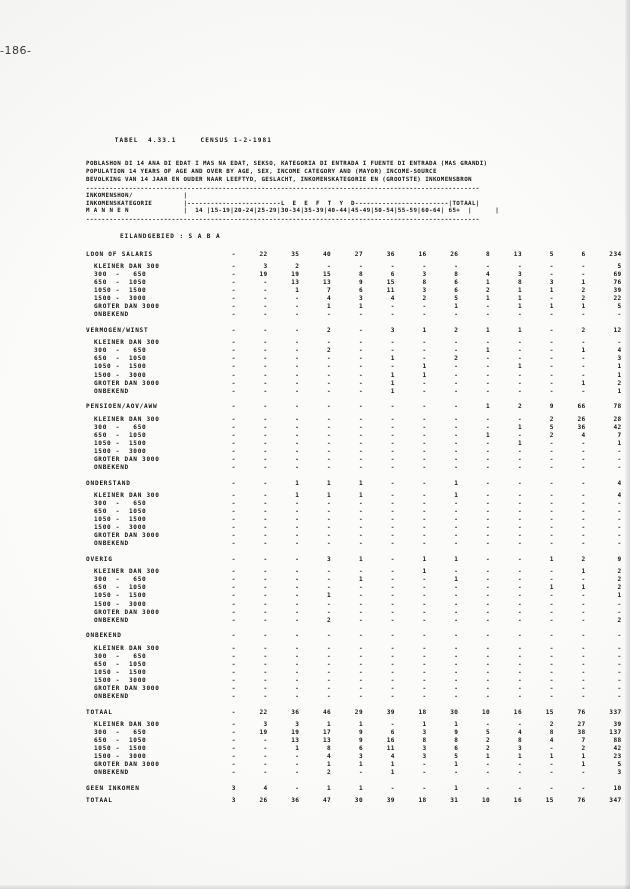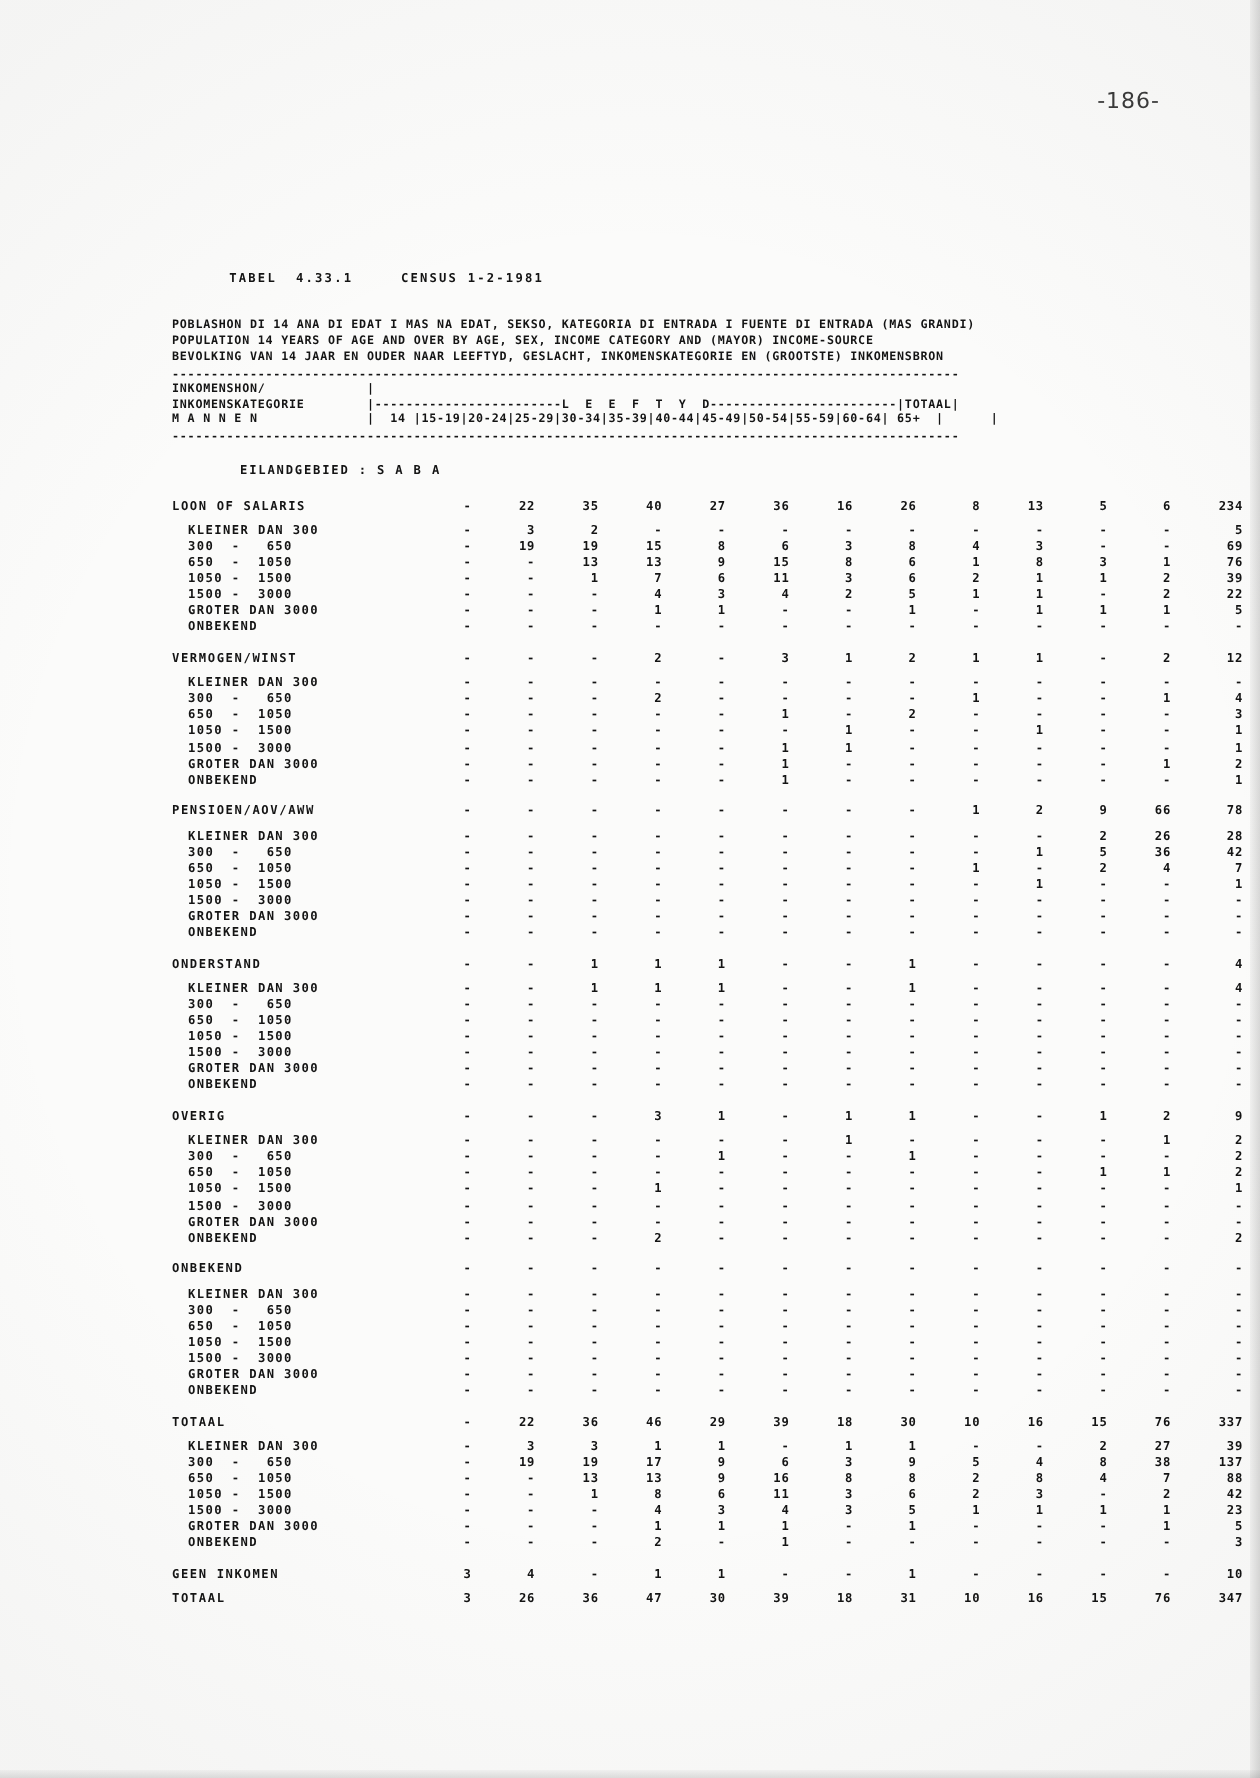--- a/index.html
+++ b/index.html
@@ -42,21 +42,21 @@
     left: 0; bottom: 0;
     width: 630px; height: 4px;
     background: linear-gradient(to bottom, rgba(150,150,150,0.08), rgba(90,90,90,0.18));
   }
 
   #page-number {
     position: absolute;
     top: 44px;
     left: 0;
     width: 580px;
-    text-align: right;
+    text-align: left;
     font-family: "DejaVu Sans", "Liberation Sans", sans-serif;
     font-size: 11px;
     letter-spacing: 0.5px;
     color: #3a3a3a;
   }
 
   #sheet {
     position: absolute;
     left: 86px;
     top: 128px;

